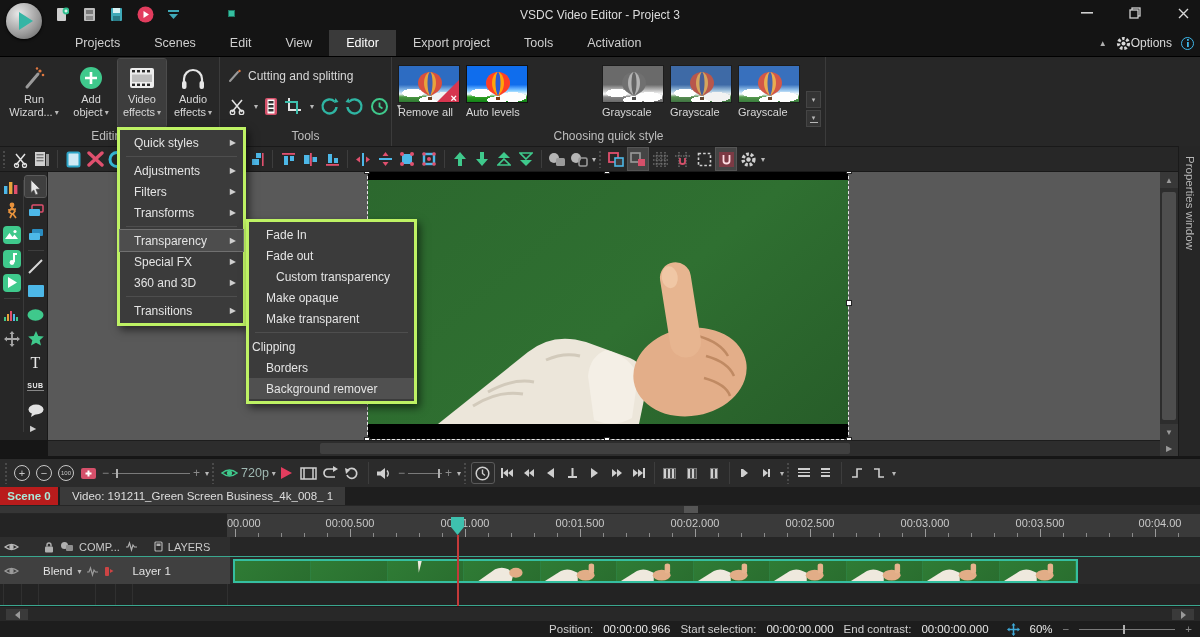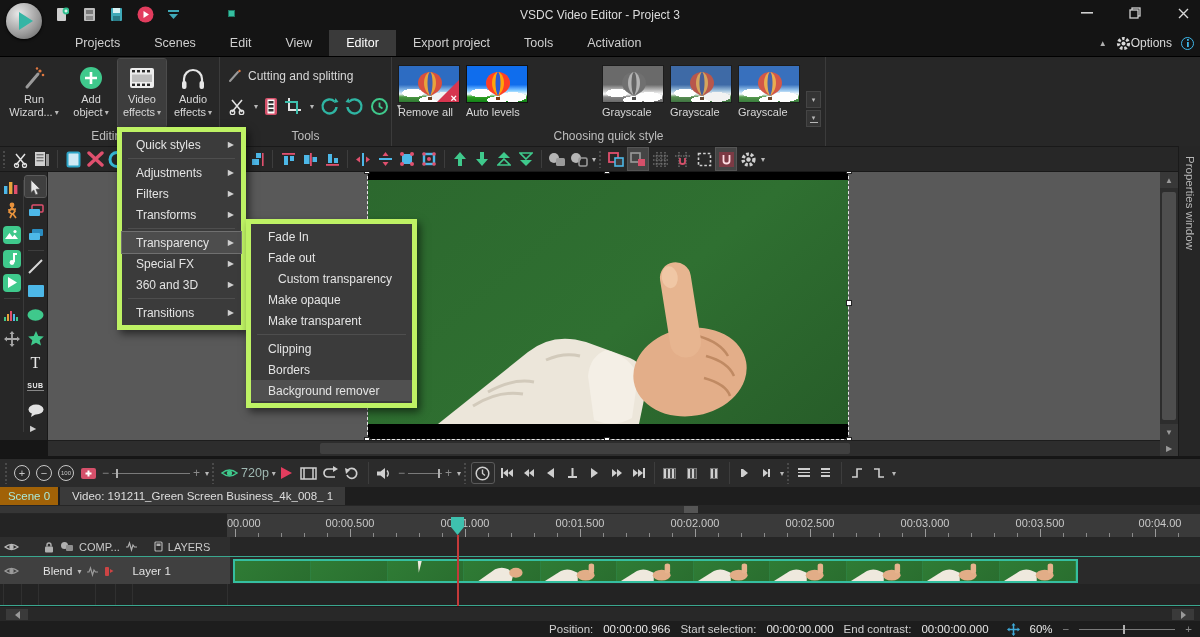--- a/index.html
+++ b/index.html
@@ -65,21 +65,21 @@
 .fgreen{position:absolute;left:0;top:8px;width:480px;height:244px;background:linear-gradient(140deg,#2c682e,#2f7031 55%,#275d29)}
 .handle{position:absolute;width:6px;height:6px;background:#fff;border:1px solid #222;z-index:5}
 .canvas-hs{position:absolute;left:48px;top:440px;width:1112px;height:16px;background:#2d2d2d;border-top:1px solid #1d1d1d}
 .canvas-hs .thumb{position:absolute;left:272px;top:2px;width:530px;height:11px;background:#404040;border-radius:2px}
 .vscroll{position:absolute;left:1160px;top:172px;width:18px;height:284px;background:#2d2d2d}
 .vscroll .vth{position:absolute;left:2px;top:20px;width:14px;height:228px;background:#4e4e4e;border-radius:2px}
 .sbtn{position:absolute;left:0;width:18px;height:16px;display:flex;align-items:center;justify-content:center;color:#9a9a9a;font-size:8px;background:#383838}
 .propstab{position:absolute;left:1178px;top:146px;width:22px;height:310px;background:#262626;border-left:1px solid #1a1a1a;color:#b5b5b5}
 .propstab span{writing-mode:vertical-rl;font-size:11.5px;display:block;margin:10px auto 0}
 
-.popup{position:absolute;background:#3b3b3b;border:5px solid #bef264;box-shadow:3px 4px 8px rgba(0,0,0,.55);z-index:50}
+.popup{position:absolute;background:#3b3b3b;border:3px solid #bef264;box-shadow:3px 4px 8px rgba(0,0,0,.55);z-index:50}
 .pitem{height:21px;display:flex;align-items:center;padding:0 8px 0 14px;color:#e4e4e4;font-size:12px;position:relative}
 .pitem .arr{position:absolute;right:7px;font-size:8px;color:#cfcfcf}
 .pitem.hl{background:#4d4d4d;outline:1px solid #707070}
 .pitem.hl2{background:#505050}
 .psep{height:1px;background:#4e4e4e;margin:3px 6px}
 
 .playerbar{position:absolute;left:0;top:458px;width:1200px;height:29px;background:#2b2b2b;border-top:1px solid #151515;display:flex;align-items:center;padding:0 2px}
 .pbtn{height:22px;min-width:20px;display:flex;align-items:center;justify-content:center;color:#cfcfcf;margin:0 1px}
 .pbtn.boxed{border:1px solid #5a5a5a;border-radius:3px;width:24px}
 .circ{width:16px;height:16px;border:1.4px solid #c8c8c8;border-radius:50%;display:flex;align-items:center;justify-content:center;font-size:11px;color:#c8c8c8}
@@ -88,21 +88,21 @@
 .tri-r{width:0;height:0;border-left:7px solid #cfcfcf;border-top:5px solid transparent;border-bottom:5px solid transparent}
 .tri-l{width:0;height:0;border-right:7px solid #cfcfcf;border-top:5px solid transparent;border-bottom:5px solid transparent}
 .tri-r.sm{border-left-width:5px;border-top-width:4px;border-bottom-width:4px}
 .tri-l.sm{border-right-width:5px;border-top-width:4px;border-bottom-width:4px}
 .vbar{width:2px;height:10px;background:#cfcfcf}
 .res{color:#9fb8b2;font-size:12.5px}
 .filmic{width:13px;height:11px;background:repeating-linear-gradient(90deg,#cfcfcf 0 2px,#4a4a4a 2px 4px);border:1px solid #777}
 .listic{width:12px;height:11px;background:repeating-linear-gradient(#cfcfcf 0 1.5px,transparent 1.5px 3.5px)}
 
 .scenetabs{position:absolute;left:0;top:487px;width:1200px;height:18px;background:#1e1e1e;display:flex}
-.stab1{width:58px;background:#a16207;color:#a9e9d9;font-size:11.5px;font-weight:normal;display:flex;align-items:center;justify-content:center}
+.stab1{width:58px;background:#b91c1c;color:#a9e9d9;font-size:11.5px;font-weight:bold;display:flex;align-items:center;justify-content:center}
 .stab2{padding:0 12px;background:#3a3a3a;color:#dedede;font-size:11.5px;display:flex;align-items:center;margin-left:2px}
 .scrollstrip{position:absolute;left:0;top:505px;width:1200px;height:9px;background:#262626}
 .scrollstrip .seg{position:absolute;left:0;top:1px;height:7px;width:684px;background:#363636}
 .scrollstrip .sth{position:absolute;left:684px;top:1px;width:14px;height:7px;background:#555}
 .ruler{position:absolute;left:0;top:514px;width:1200px;height:23px;background:#3a3a3a;
 background-image:repeating-linear-gradient(90deg,#9a9a9a 0 1px,transparent 1px 115px),repeating-linear-gradient(90deg,#8a8a8a 0 1px,transparent 1px 23px);
 background-size:auto 8px,auto 4px;background-position:5px 100%,5px 100%;background-repeat:repeat-x}
 .rlab{position:absolute;top:3px;font-size:11px;color:#c9c9c9;transform:translateX(-50%);white-space:nowrap}
 .tlpanelcorner{position:absolute;left:0;top:514px;width:227px;height:23px;background:#242424}
 .hrow{position:absolute;left:0;top:537px;width:1200px;height:19px;background:#262626}
@@ -785,21 +785,21 @@
   <div class="pitem" style="padding-left:27px">
         <span>Custom transparency</span>
       </div>
   <div class="pitem" style="padding-left:17px">
         <span>Make opaque</span>
       </div>
   <div class="pitem" style="padding-left:17px">
         <span>Make transparent</span>
       </div>
   <div class="psep"></div>
-  <div class="pitem" style="padding-left:17px">
+  <div class="pitem" style="padding-left:3px">
         <span>Clipping</span>
       </div>
   <div class="pitem" style="padding-left:17px">
         <span>Borders</span>
       </div>
   <div class="pitem hl2" style="padding-left:17px">
         <span>Background remover</span>
       </div>
 </div>
 

